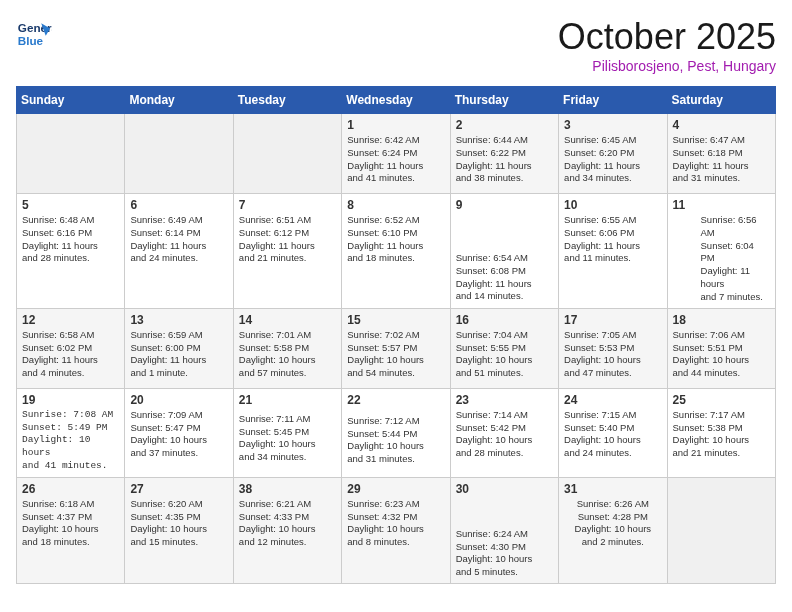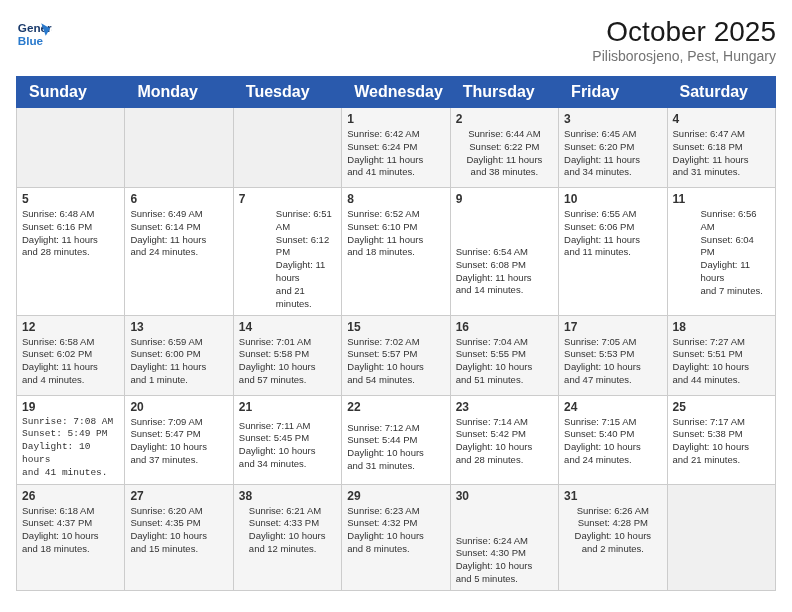--- a/index.html
+++ b/index.html
@@ -22,40 +22,40 @@
     }
     .logo-icon {
       width: 36px;
       height: 36px;
       margin-right: 4px;
     }
     .title-block {
       text-align: right;
     }
     .month-title {
-      font-size: 28px;
+      font-size: 36px;
       color: #1a1a1a;
       font-weight: 300;
     }
     .location {
       font-size: 14px;
-      color: #737373;
+      color: #a21caf;
     }
     table {
       width: 100%;
       border-collapse: collapse;
       table-layout: fixed;
     }
     thead tr {
       background-color: #2a5aad;
       color: #fff;
     }
     thead th {
-      padding: 6px 12px;
-      font-size: 16px;
+      padding: 6px 4px;
+      font-size: 12px;
       font-weight: bold;
       text-align: left;
       border: 1px solid #2a5aad;
     }
     tbody tr {
       vertical-align: top;
     }
     tbody td {
       border: 1px solid #ccc;
       padding: 4px 5px;
@@ -120,21 +120,21 @@
         <td class="empty-cell"></td>
         <td>
           <span class="day-num">1</span>
           <div class="cell-text" style="white-space: pre-line;">Sunrise: 6:42 AM
 Sunset: 6:24 PM
 Daylight: 11 hours
 and 41 minutes.</div>
         </td>
         <td>
           <span class="day-num">2</span>
-          <div class="cell-text" style="white-space: pre-line; text-align: center;">Sunrise: 6:44 AM
+          <div class="cell-text" style="white-space: pre-line;">Sunrise: 6:44 AM
 Sunset: 6:22 PM
 Daylight: 11 hours
 and 38 minutes.</div>
         </td>
         <td>
           <span class="day-num">3</span>
           <div class="cell-text" style="white-space: pre-line;">Sunrise: 6:45 AM
 Sunset: 6:20 PM
 Daylight: 11 hours
 and 34 minutes.</div>
@@ -157,21 +157,21 @@
         </td>
         <td>
           <span class="day-num">6</span>
           <div class="cell-text" style="white-space: pre-line;">Sunrise: 6:49 AM
 Sunset: 6:14 PM
 Daylight: 11 hours
 and 24 minutes.</div>
         </td>
         <td>
           <span class="day-num">7</span>
-          <div class="cell-text" style="white-space: pre-line; margin-left: 37px;">Sunrise: 6:51 AM
+          <div class="cell-text" style="white-space: pre-line;">Sunrise: 6:51 AM
 Sunset: 6:12 PM
 Daylight: 11 hours
 and 21 minutes.</div>
         </td>
         <td>
           <span class="day-num">8</span>
           <div class="cell-text" style="white-space: pre-line;">Sunrise: 6:52 AM
 Sunset: 6:10 PM
 Daylight: 11 hours
 and 18 minutes.</div>
@@ -236,21 +236,21 @@
         </td>
         <td>
           <span class="day-num">17</span>
           <div class="cell-text" style="white-space: pre-line;">Sunrise: 7:05 AM
 Sunset: 5:53 PM
 Daylight: 10 hours
 and 47 minutes.</div>
         </td>
         <td>
           <span class="day-num">18</span>
-          <div class="cell-text" style="white-space: pre-line;">Sunrise: 7:27 AM
+          <div class="cell-text" style="white-space: pre-line;">Sunrise: 7:06 AM
 Sunset: 5:51 PM
 Daylight: 10 hours
 and 44 minutes.</div>
         </td>
       </tr>
       <tr>
         <td>
           <span class="day-num">19</span>
           <div class="cell-text" style="white-space: pre-line; font-family: Liberation Mono, monospace;">Sunrise: 7:08 AM
 Sunset: 5:49 PM
@@ -310,21 +310,21 @@
         </td>
         <td>
           <span class="day-num">27</span>
           <div class="cell-text" style="white-space: pre-line;">Sunrise: 6:20 AM
 Sunset: 4:35 PM
 Daylight: 10 hours
 and 15 minutes.</div>
         </td>
         <td>
           <span class="day-num">38</span>
-          <div class="cell-text" style="white-space: pre-line; margin-left: 10px;">Sunrise: 6:21 AM
+          <div class="cell-text" style="white-space: pre-line;">Sunrise: 6:21 AM
 Sunset: 4:33 PM
 Daylight: 10 hours
 and 12 minutes.</div>
         </td>
         <td>
           <span class="day-num">29</span>
           <div class="cell-text" style="white-space: pre-line;">Sunrise: 6:23 AM
 Sunset: 4:32 PM
 Daylight: 10 hours
 and 8 minutes.</div>

